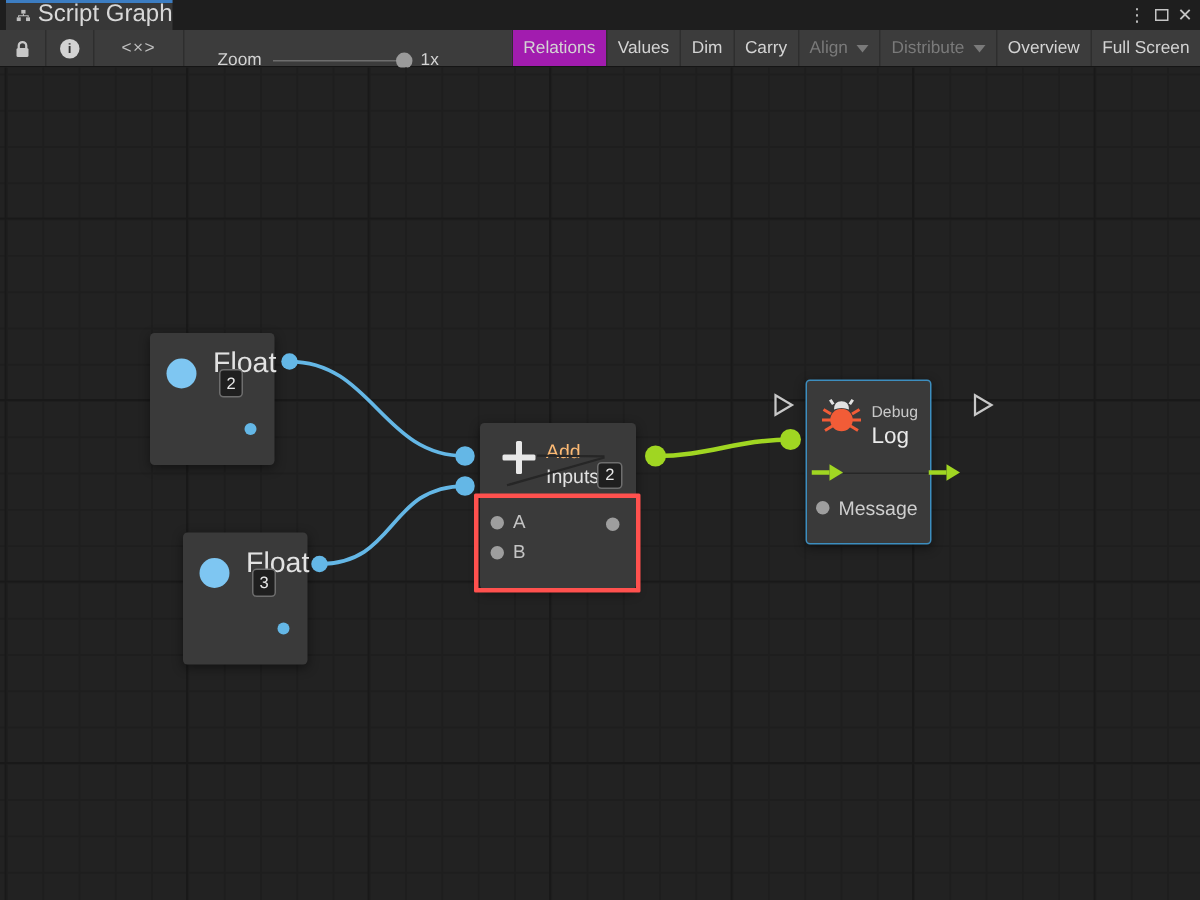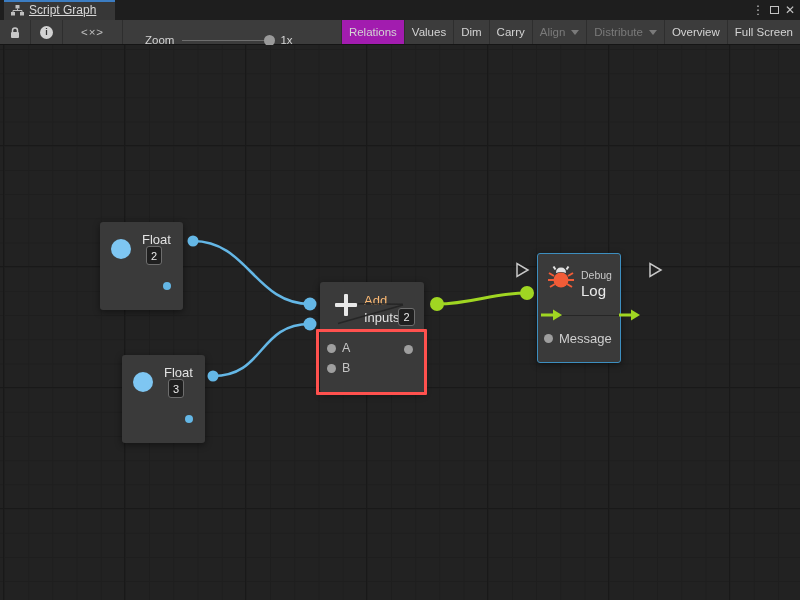--- a/index.html
+++ b/index.html
@@ -5,21 +5,21 @@
   * { margin:0; padding:0; box-sizing:border-box; }
   html,body { width:800px; height:600px; background:#111; }
   body { font-family:"Liberation Sans", sans-serif; -webkit-font-smoothing:antialiased; }
   #app { position:relative; width:800px; height:600px; overflow:hidden; background:#222; }
 
   
   .titlebar { position:absolute; left:0; top:0; width:800px; height:20px; background:#1E1E1E; }
   .tab { position:absolute; left:4px; top:0; width:111px; height:20px; background:#373737;
          display:flex; align-items:center; gap:5px; padding-left:7px; }
   .tab-accent { position:absolute; left:0; top:0; right:0; height:2px; background:#3C7DC2; }
-  .tab-title { font-size:12px; color:#D8D8D8; white-space:nowrap;text-decoration:underline; }
+  .tab-title { font-size:16px; color:#D8D8D8; white-space:nowrap; }
   .win-controls { position:absolute; right:2px; top:0; height:20px; display:flex; align-items:center; }
   .win-btn { width:16px; height:20px; display:flex; align-items:center; justify-content:center;
              color:#C4C4C4; font-size:12px; }
   .maximize-glyph { width:9px; height:8px; border:1.5px solid #C4C4C4; }
 
   
   .toolbar { position:absolute; left:0; top:20px; width:800px; height:25px; background:#3C3C3C;
              border-bottom:1px solid #151515; display:flex; align-items:stretch; font-size:11.5px; color:#D4D4D4; }
   .tb-icon-btn { display:flex; align-items:center; justify-content:center; padding:0 9px;
                  border-right:1px solid #2E2E2E; }
@@ -51,21 +51,21 @@
 
   .node { position:absolute; background:#3A3A3A; border-radius:3px;
           box-shadow:0 2px 7px rgba(0,0,0,0.45); }
   .node-float-a { left:100px; top:177px; width:83px; height:88px; }
   .node-float-b { left:122px; top:310px; width:83px; height:88px; }
   .node-add    { left:320px; top:237px; width:104px; height:111px; }
   .node-log    { left:537px; top:208px; width:84px; height:110px; border:1px solid #3D8EBF; }
 
   .float-circle { position:absolute; left:11px; top:17px; width:20px; height:20px;
                   border-radius:50%; background:#7EC6F2; }
-  .float-title { position:absolute; left:42px; top:10px; font-size:13px; color:#E2E2E2; }
+  .float-title { position:absolute; left:42px; top:10px; font-size:19px; color:#E2E2E2; }
   .value-box { position:absolute; background:#1F1F1F; border:1px solid #6E6E6E; border-radius:3px;
                color:#E8E8E8; font-size:11px; display:flex; align-items:center; justify-content:center; }
   .float-value { left:46px; top:24px; width:16px; height:19px; }
   .port-dot { position:absolute; border-radius:50%; }
   .dot-blue { background:#64B7E6; }
   .dot-gray { background:#9E9E9E; }
   .float-out-dot { left:63px; top:60px; width:8px; height:8px; }
 
   .add-title { position:absolute; left:44px; top:11px; font-size:13px; color:#fdba74; }
   .add-inputs-label { position:absolute; left:44px; top:28px; font-size:13px; color:#E2E2E2; }

